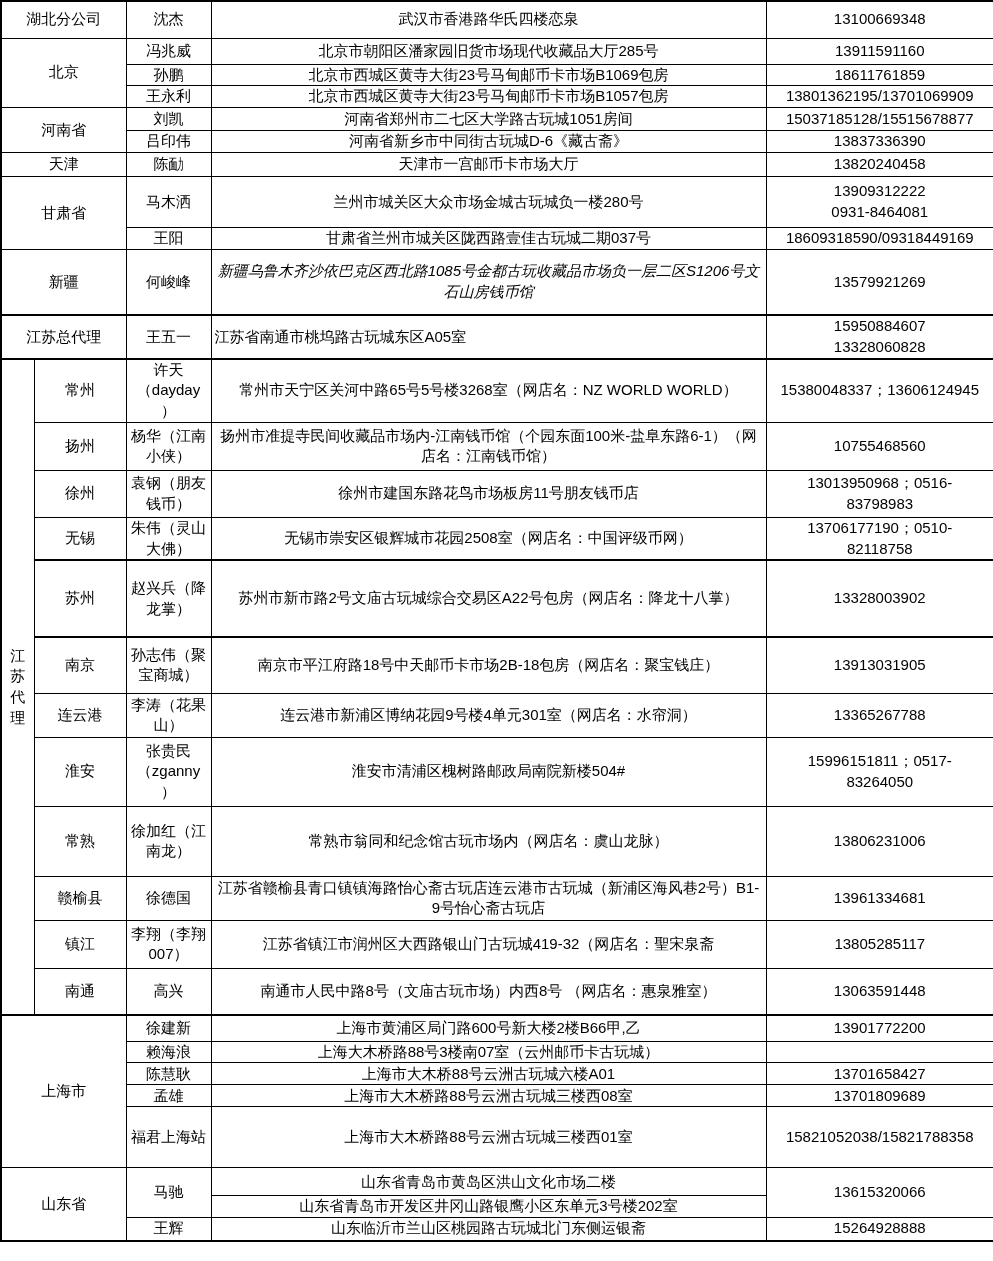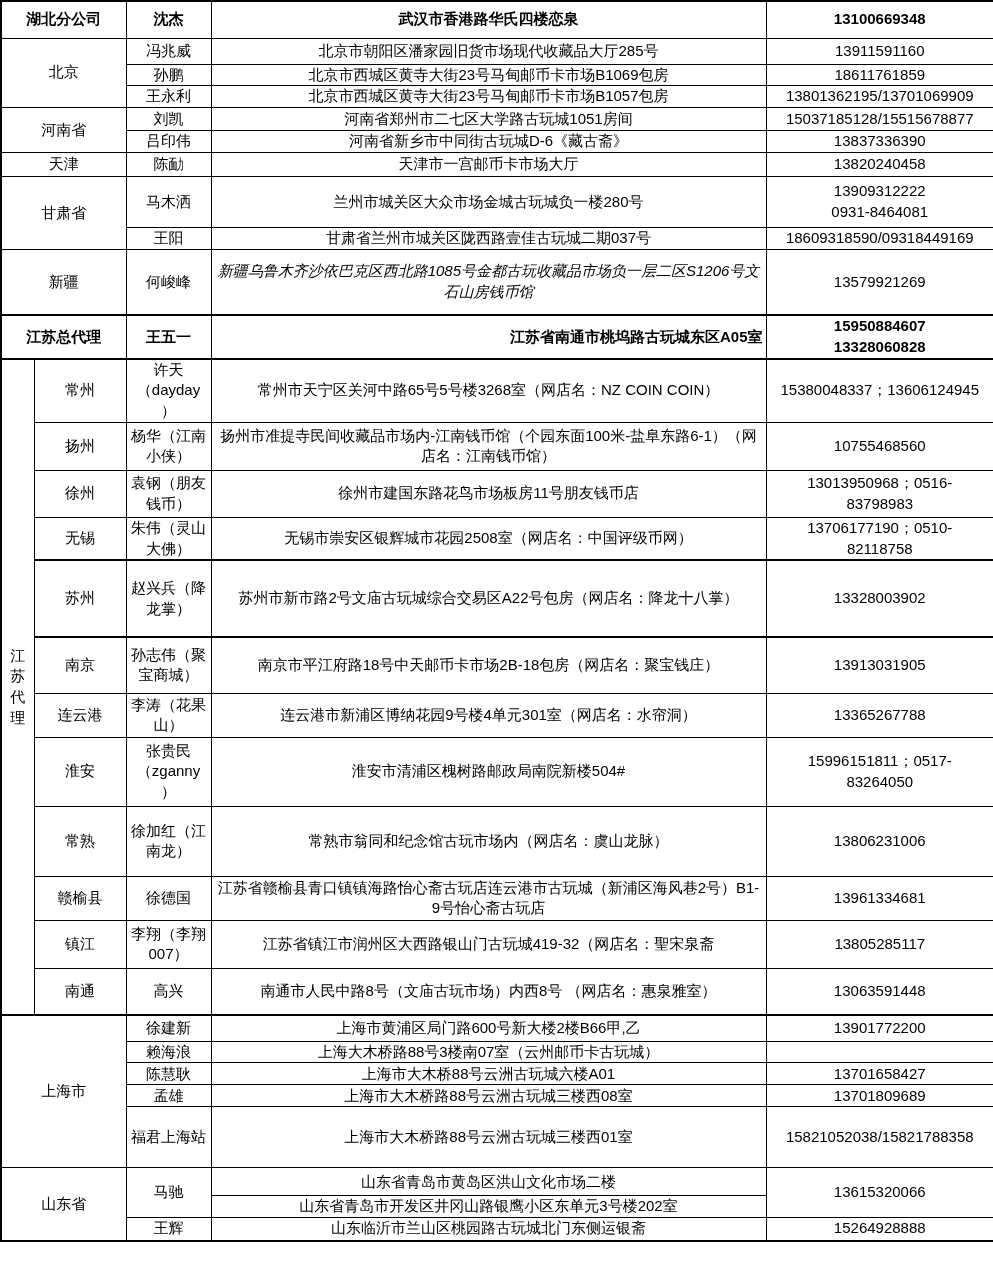--- a/index.html
+++ b/index.html
@@ -9,27 +9,27 @@
     border:1px solid #000;
     padding:0 3px;
     font-size:15px;
     line-height:1.38;
     vertical-align:middle;
     text-align:center;
     overflow:hidden;
     word-break:break-word;
   }
   td.address{text-align:left;}
-  td.address.center{text-align:right;}
+  td.address.center{text-align:left;}
   td.name{word-break:break-all;}
   td.phone{white-space:pre-line;}
   td.subregion{font-size:13px;}
   td.group{white-space:pre-line;line-height:2.1;font-size:15px;padding:0;}
   td.va-top{vertical-align:top;font-style:italic;}
-  tr.bold td{font-weight:bold;margin-left:33px;}
+  tr.bold td{font-weight:normal;margin-left:33px;}
   tr.thick td{border-top:2px solid #000;}
 </style>
 </head>
 <body>
 
 <table class="contact">
   <colgroup>
     <col style="width:33px">
       <col style="width:92px">
       <col style="width:85px">
@@ -101,21 +101,21 @@
       <td class="phone">15950884607
 13328060828</td>
     </tr>
     <tr class="thick" style="height:63px">
       <td class="group" rowspan="12">江
 苏
 代
 理</td>
       <td class="subregion">常州</td>
       <td class="name">许天（dayday）</td>
-      <td class="address">常州市天宁区关河中路65号5号楼3268室（网店名：NZ COIN COIN）</td>
+      <td class="address">常州市天宁区关河中路65号5号楼3268室（网店名：NZ WORLD WORLD）</td>
       <td class="phone">15380048337；13606124945</td>
     </tr>
     <tr style="height:48px">
       <td class="subregion">扬州</td>
       <td class="name">杨华（江南小侠）</td>
       <td class="address">扬州市准提寺民间收藏品市场内-江南钱币馆（个园东面100米-盐阜东路6-1）（网店名：江南钱币馆）</td>
       <td class="phone">10755468560</td>
     </tr>
     <tr style="height:47px">
       <td class="subregion">徐州</td>

